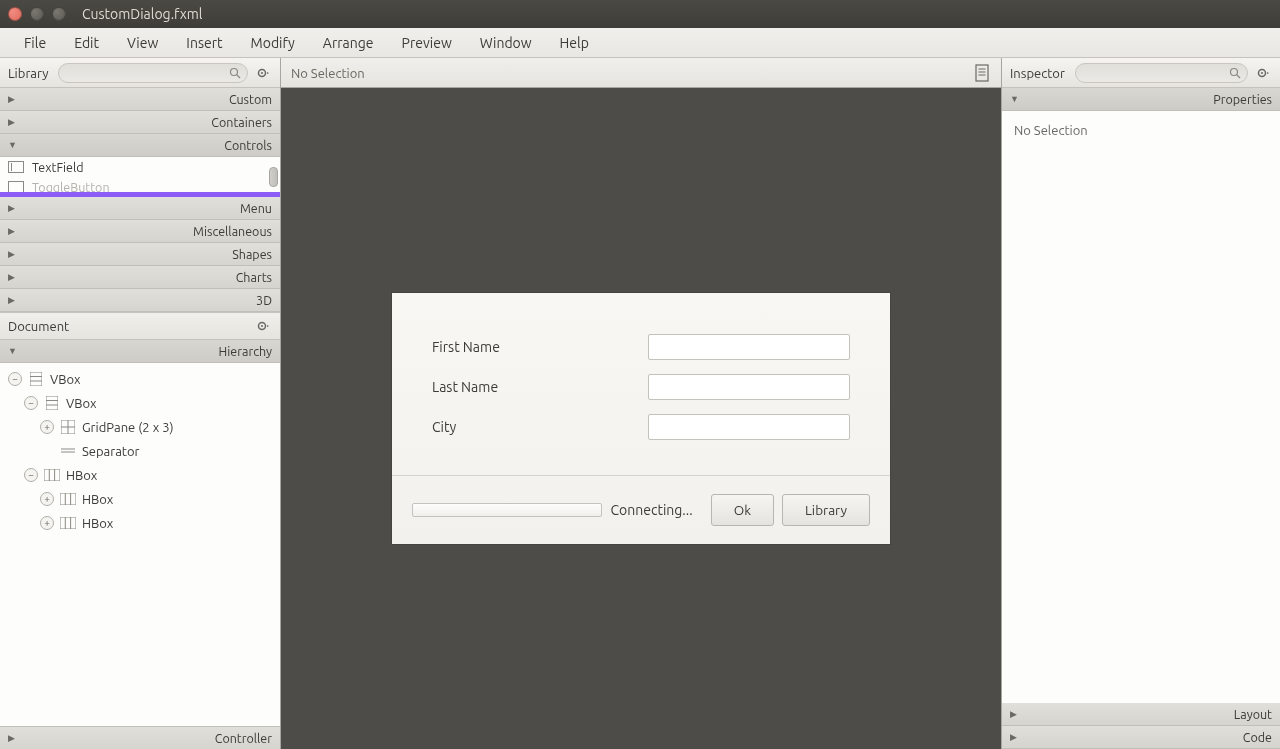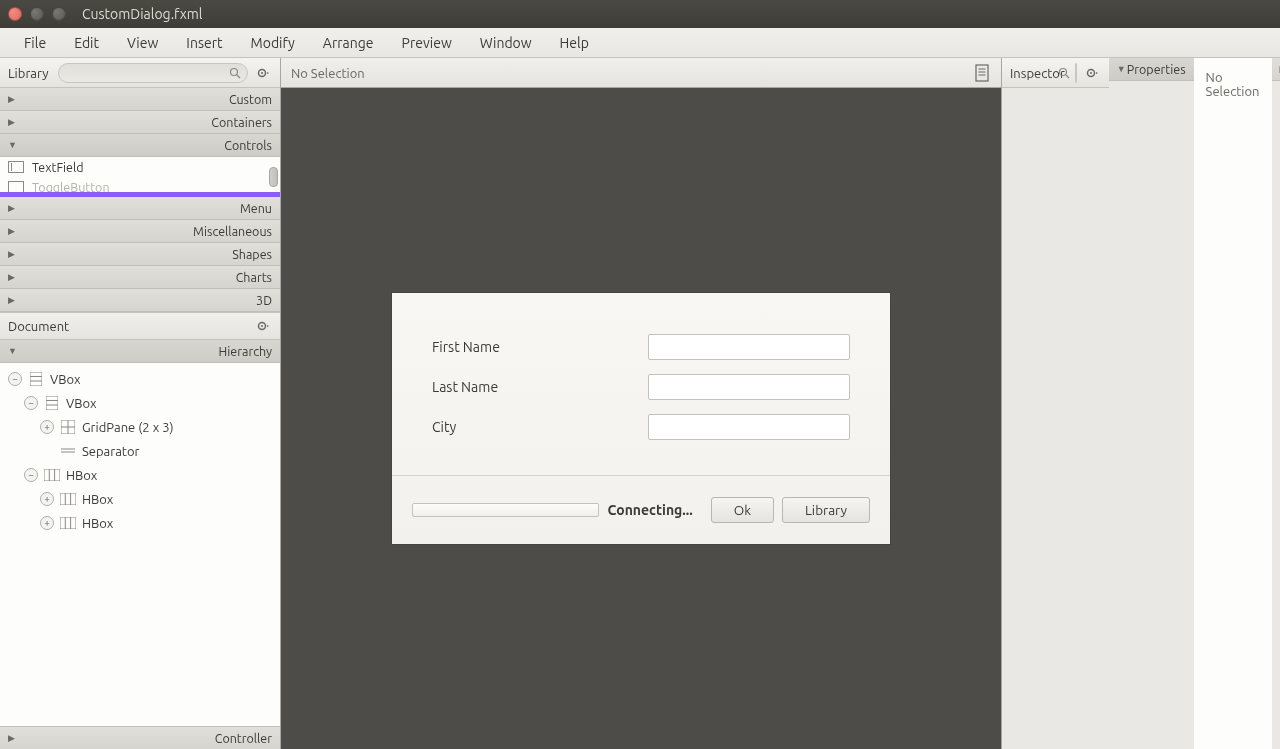--- a/index.html
+++ b/index.html
@@ -60,26 +60,26 @@
   .canvas { flex: 1; background: #4d4c48; display: flex; align-items: center; justify-content: center; }
   
   .dialog { width: 498px; background: linear-gradient(to bottom, #f8f7f4, #f2f1ee); box-shadow: 0 0 0 1px rgba(0,0,0,0.1); }
   .dialog-body { padding: 34px 40px 28px 40px; }
   .form-row { display: flex; align-items: center; height: 40px; }
   .form-label { width: 216px; font-size: 14px; color: #3c3b37; }
   .form-input { width: 202px; height: 26px; background: #fff; border: 1px solid #c4c2bc; border-radius: 2px; padding: 0 4px; }
   .dialog-sep { height: 1px; background: #d5d4cf; }
   .dialog-footer { height: 68px; display: flex; align-items: center; padding: 0 20px; gap: 8px; }
   .progress { width: 200px; height: 14px; background: linear-gradient(to bottom, #fdfdfb, #f0efec); border: 1px solid #c4c2bc; border-radius: 2px; }
-  .connecting { font-size: 14px; color: #3c3b37; margin-right: 2px; font-weight: bold; }
+  .connecting { font-size: 14px; color: #3c3b37; margin-right: 2px; }
   .spacer-flex { flex: 0 0 0; }
-  .btn { height: 26px; padding: 0 22px; background: linear-gradient(to bottom, #f6f5f2, #e4e3df); border: 1px solid #b8b6b0; border-radius: 3px; font-size: 13.5px; color: #3c3b37; cursor: default; }
-  
-  
-  .right-panel { width: 279px; background: #e9e8e4; display: flex; border-left: 1px solid #a8a6a0; }
+  .btn { height: 32px; padding: 0 22px; background: linear-gradient(to bottom, #f6f5f2, #e4e3df); border: 1px solid #b8b6b0; border-radius: 3px; font-size: 13.5px; color: #3c3b37; cursor: default; }
+  
+  
+  .right-panel { width: 279px; background: #e9e8e4; display: flex; flex-direction: column; border-left: 1px solid #a8a6a0; }
   .inspector-body { flex: 1; background: #fdfdfb; padding: 12px; font-size: 13px; color: #6a6964; }
   
   svg { display: block; }
 </style>
 </head>
 <body>
 
 <div class="titlebar">
   <div class="win-ctrl win-close"></div>
   <div class="win-ctrl win-min"></div>

